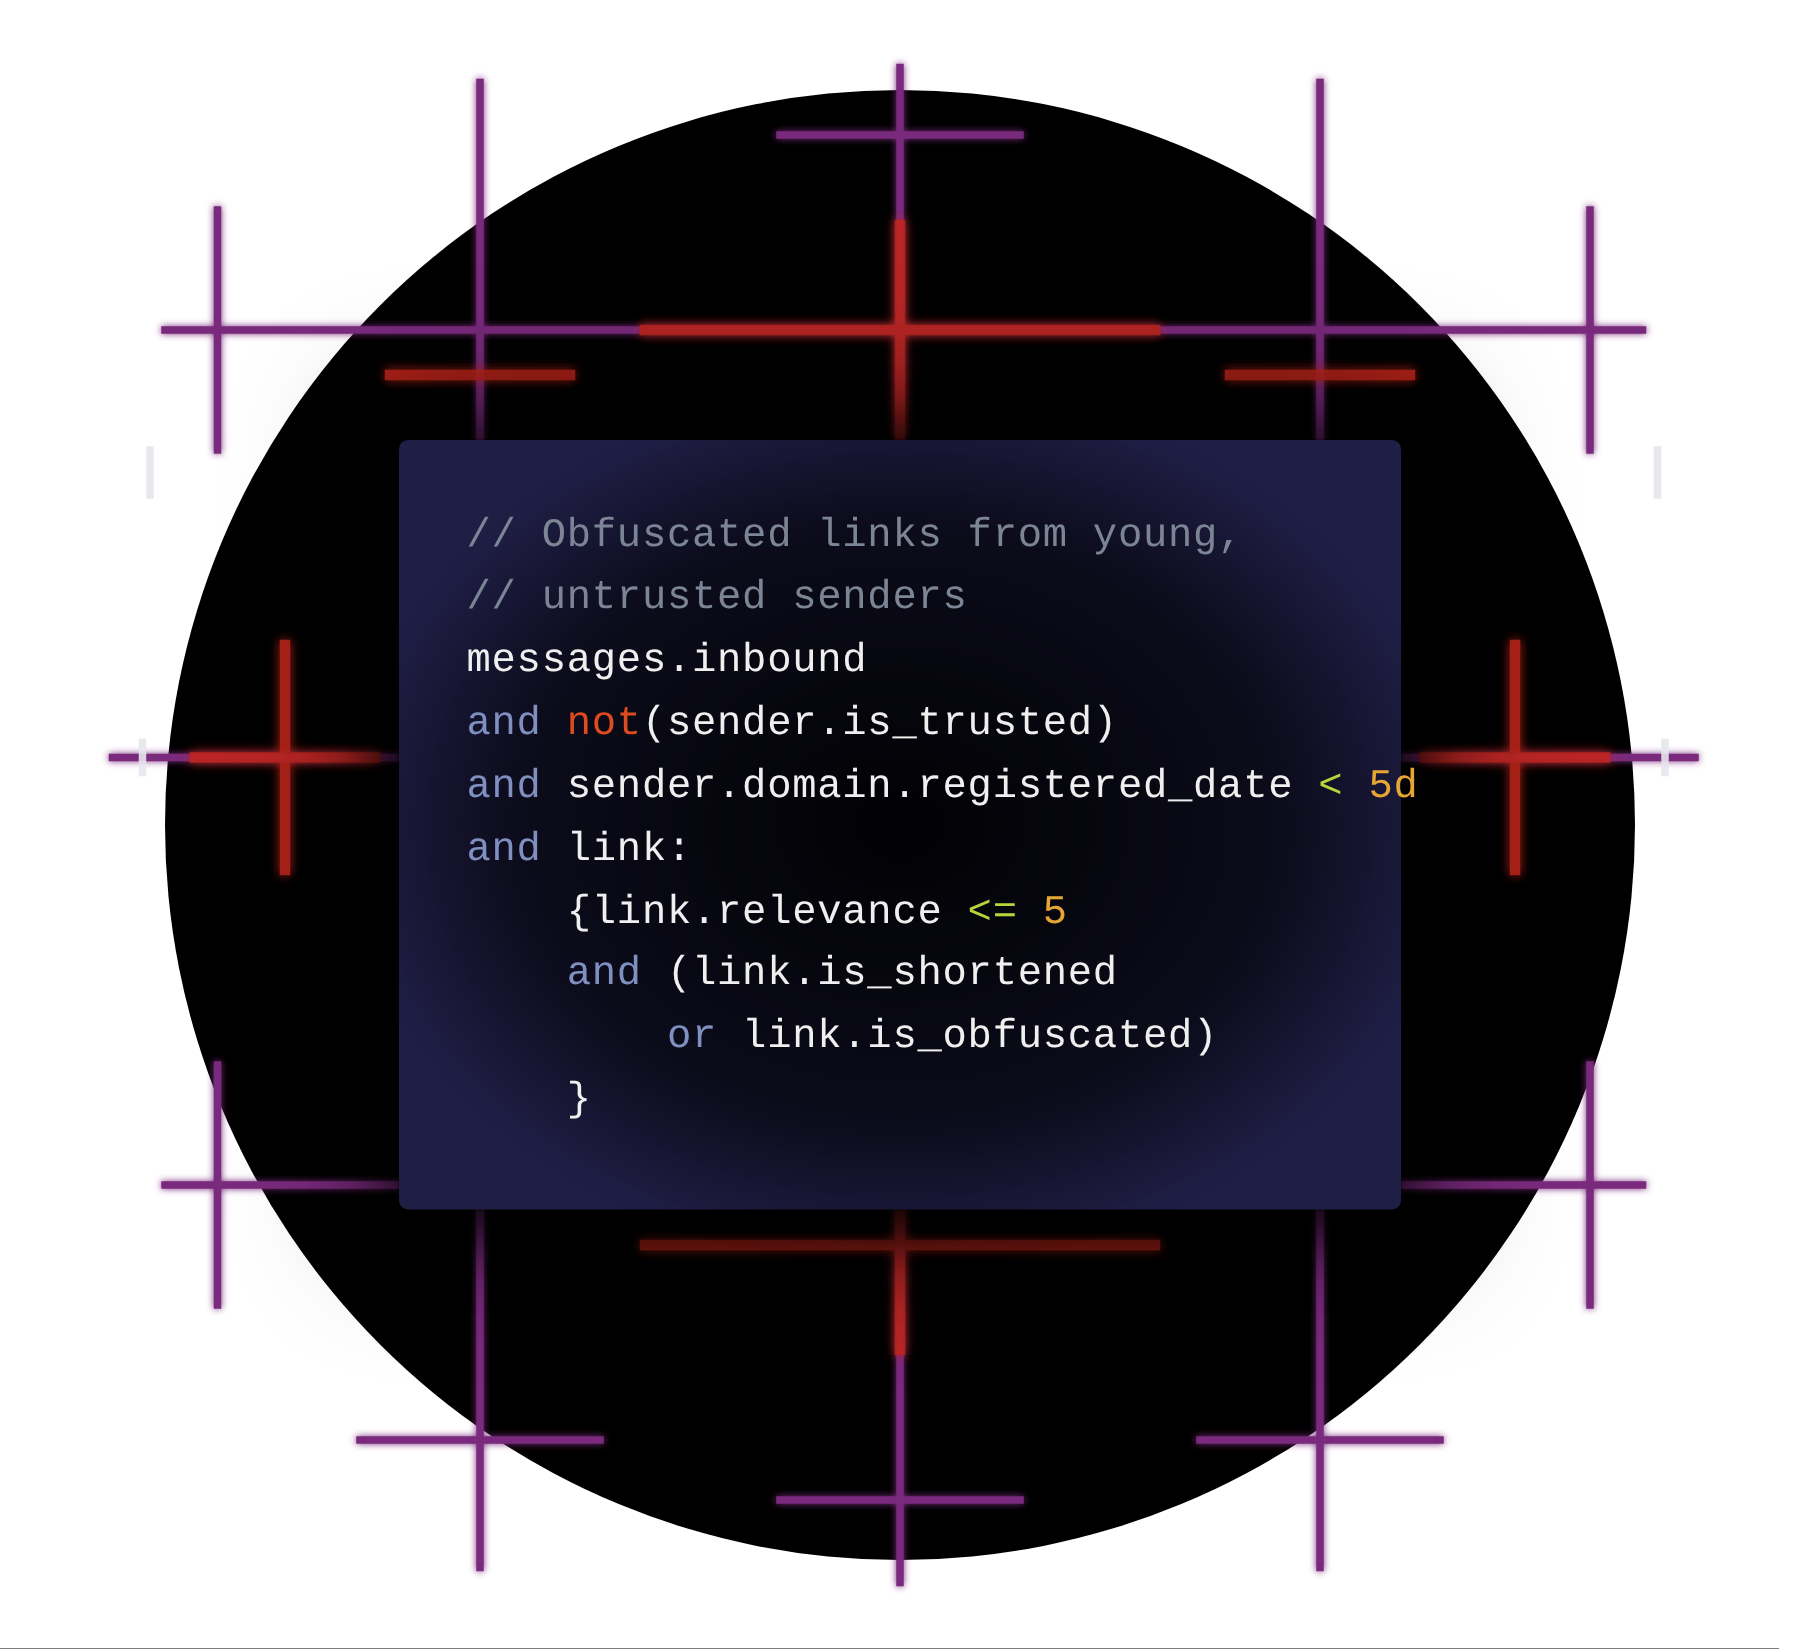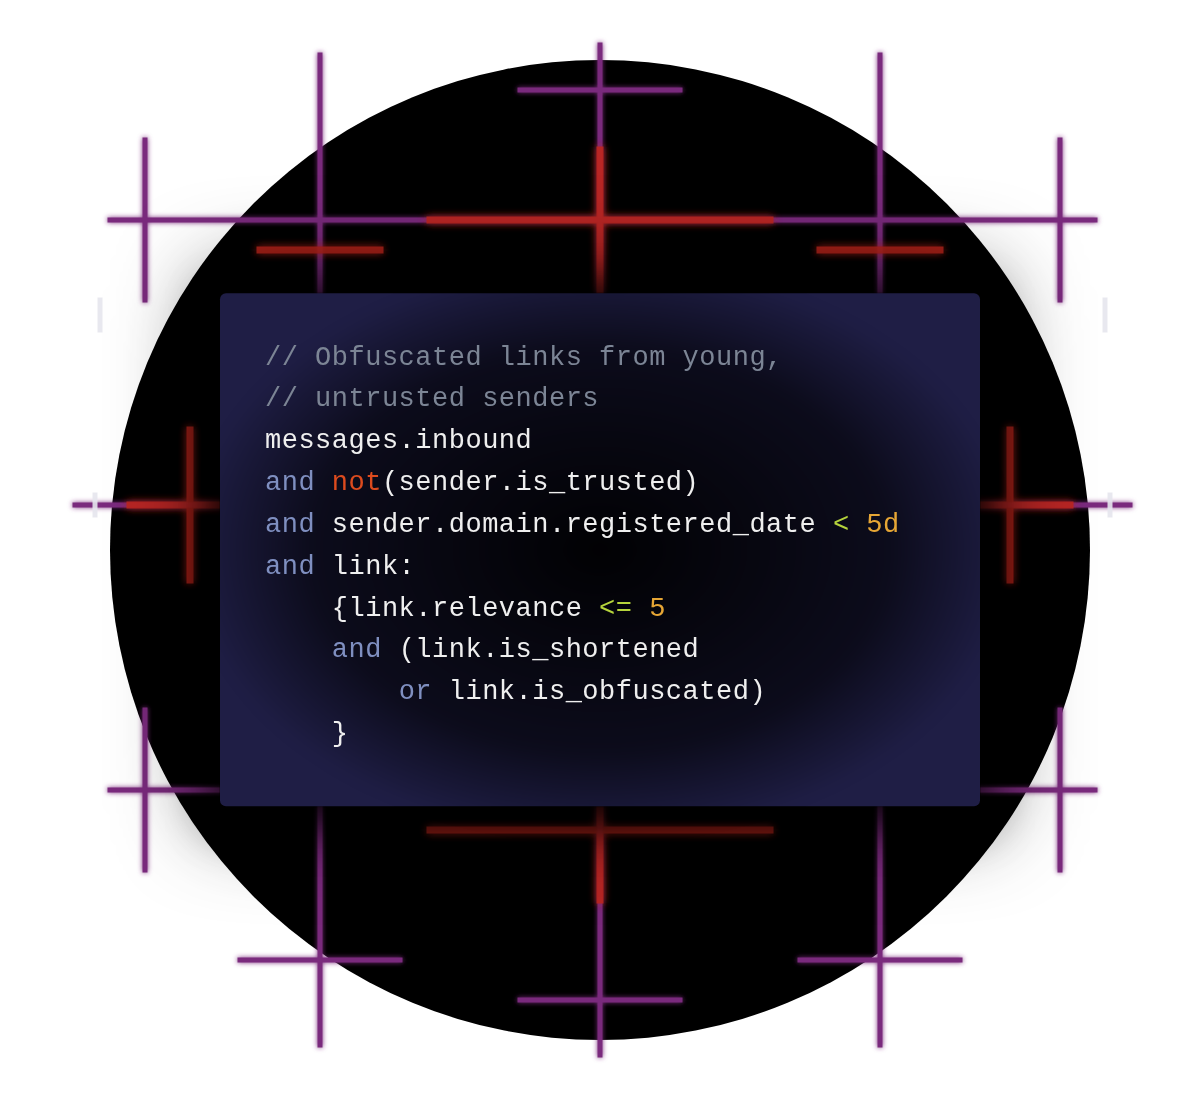--- a/index.html
+++ b/index.html
@@ -31,21 +31,21 @@
       width: 1200px; height: 1099px;
       pointer-events: none;
     }
 
     
     .panel {
       position: absolute;
       left: 50%;
       top: 50%;
       transform: translate(-50%, -50%);
-      width: 760px;
+      width: 668px;
       background: #1f1e45;
       border-radius: 6px;
       padding: 45px 45px 50px 45px;
       box-shadow:
         0 0 0 1px rgba(0,0,0,.25),
         0 10px 50px rgba(0,0,0,.9),
         0 0 90px 10px rgba(0,0,0,.8);
     }
 
     pre.code {

